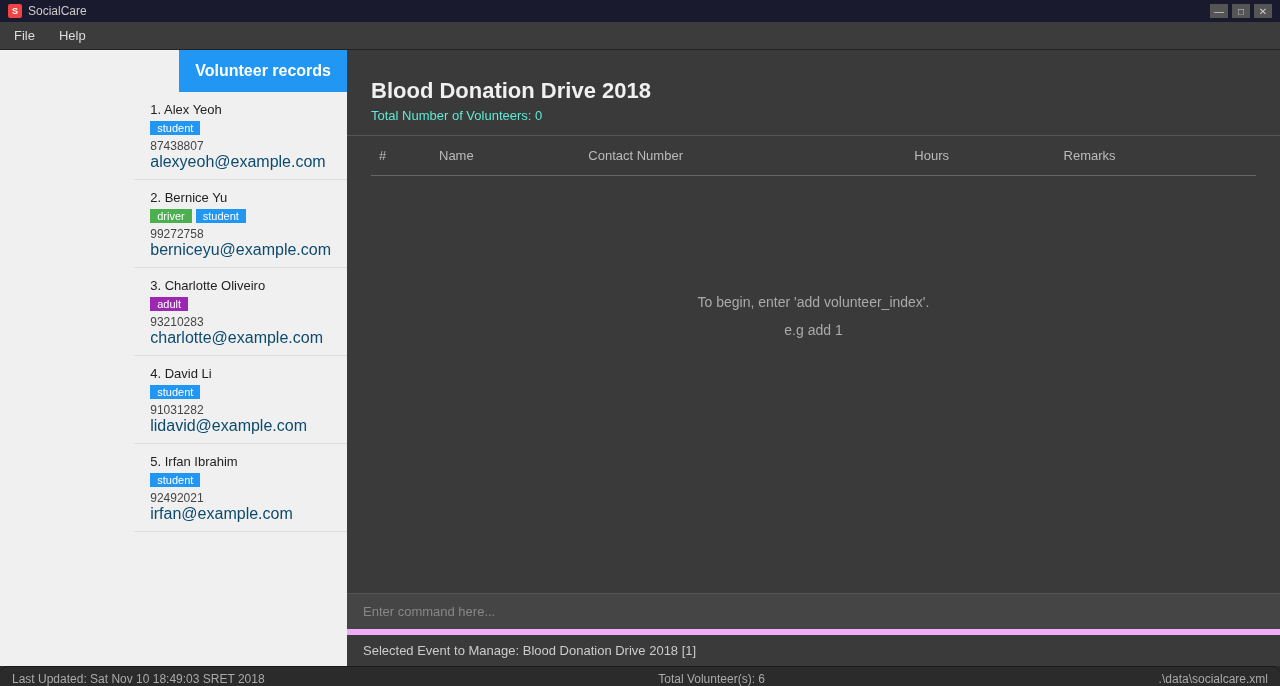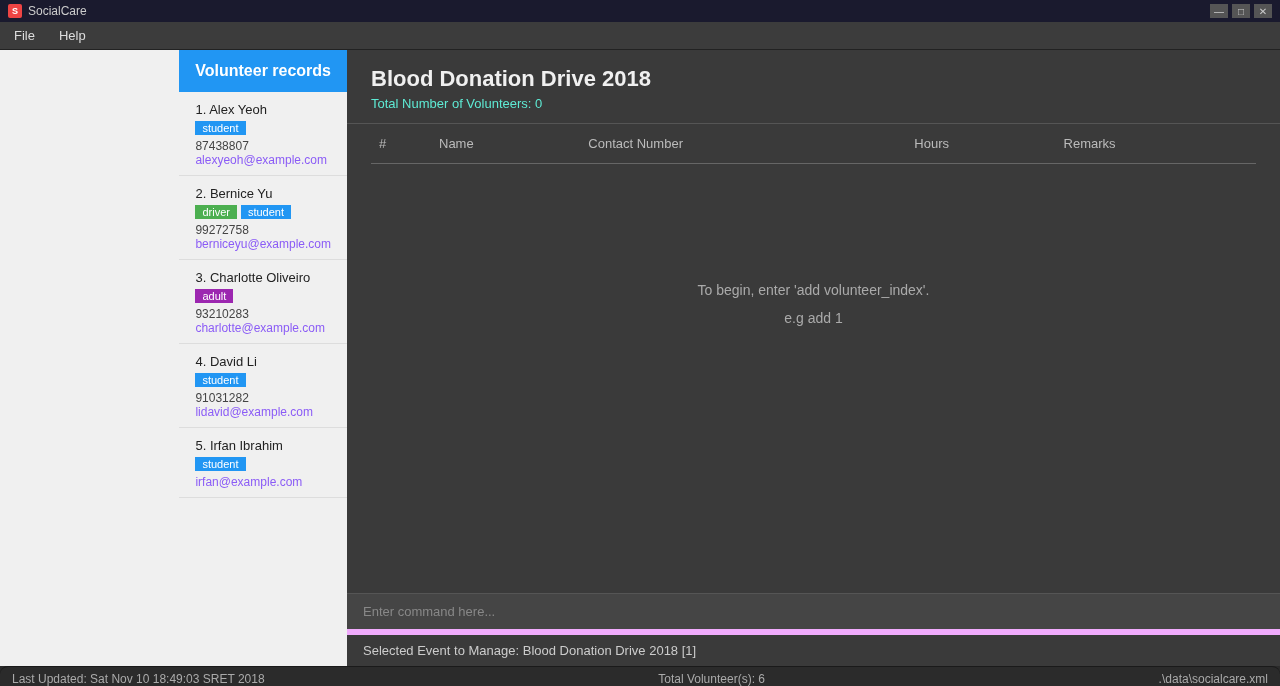--- a/index.html
+++ b/index.html
@@ -130,42 +130,43 @@
     }
     .tag-student { background: #2196f3; }
     .tag-driver { background: #4caf50; }
     .tag-adult { background: #9c27b0; }
 
     .volunteer-phone {
       font-size: 12px;
       color: #444;
     }
     .volunteer-email {
-      font-size: 12px;
-      color: #8b5cf6;
+      font-size: 16px;
+      color: #0c4a6e;
     }
 
     
     .right-panel {
       flex: 1;
       display: flex;
       flex-direction: column;
       background: #3a3a3a;
       overflow: hidden;
     }
 
     .event-header {
       padding: 16px 24px 12px 24px;
       border-bottom: 1px solid #555;
     }
     .event-title {
       font-size: 22px;
       font-weight: bold;
       color: #f0f0f0;
       margin-bottom: 4px;
+      margin-top: 12px;
     }
     .event-subtitle {
       font-size: 13px;
       color: #5eead4;
     }
 
     .table-container {
       flex: 1;
       overflow-y: auto;
       padding: 0 24px;
@@ -293,20 +294,21 @@
             <span class="tag tag-student">student</span>
           </div>
           <div class="volunteer-phone">91031282</div>
           <div class="volunteer-email">lidavid@example.com</div>
         </div>
         <div class="volunteer-item">
           <div class="volunteer-name">5.  Irfan Ibrahim</div>
           <div class="volunteer-tags">
             <span class="tag tag-student">student</span>
           </div>
+          <div class="volunteer-phone">92492021</div>
           <div class="volunteer-email">irfan@example.com</div>
         </div>
       </div>
   </div>
 
   <div class="right-panel">
 
     <div class="event-header">
       <div class="event-title">Blood Donation Drive 2018</div>
       <div class="event-subtitle">

